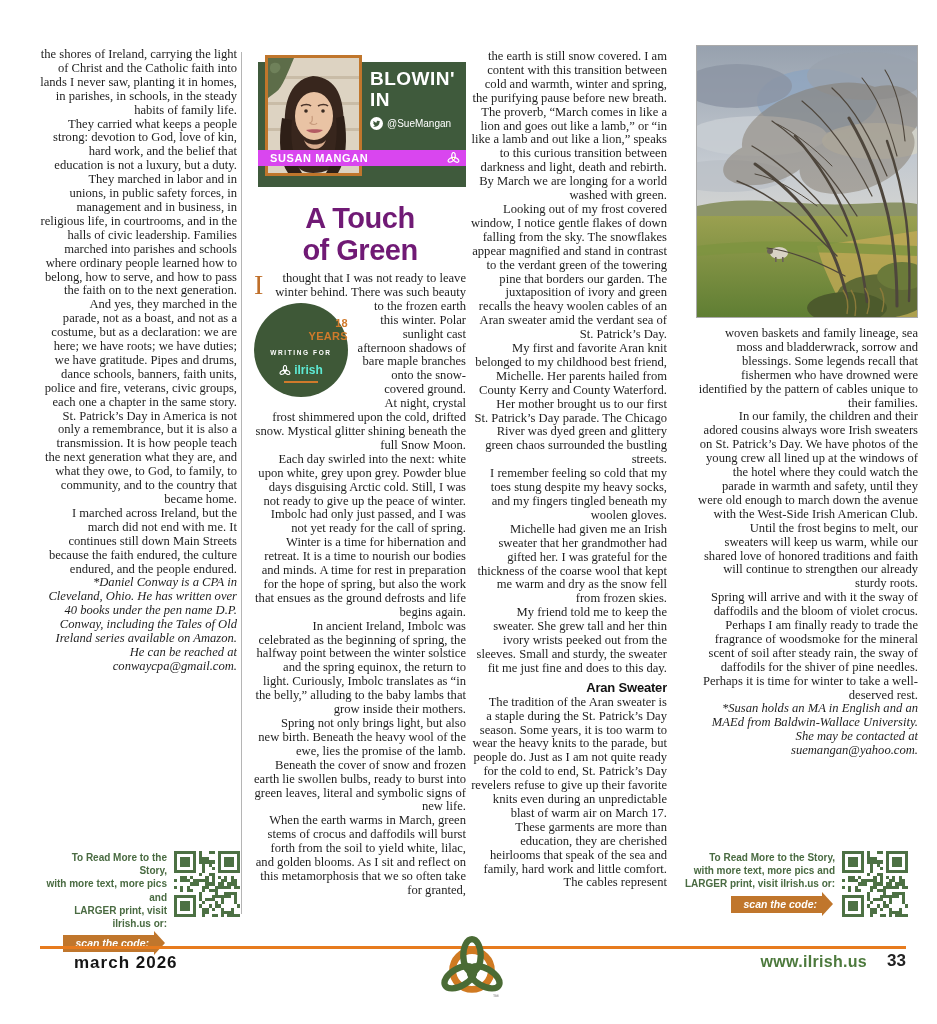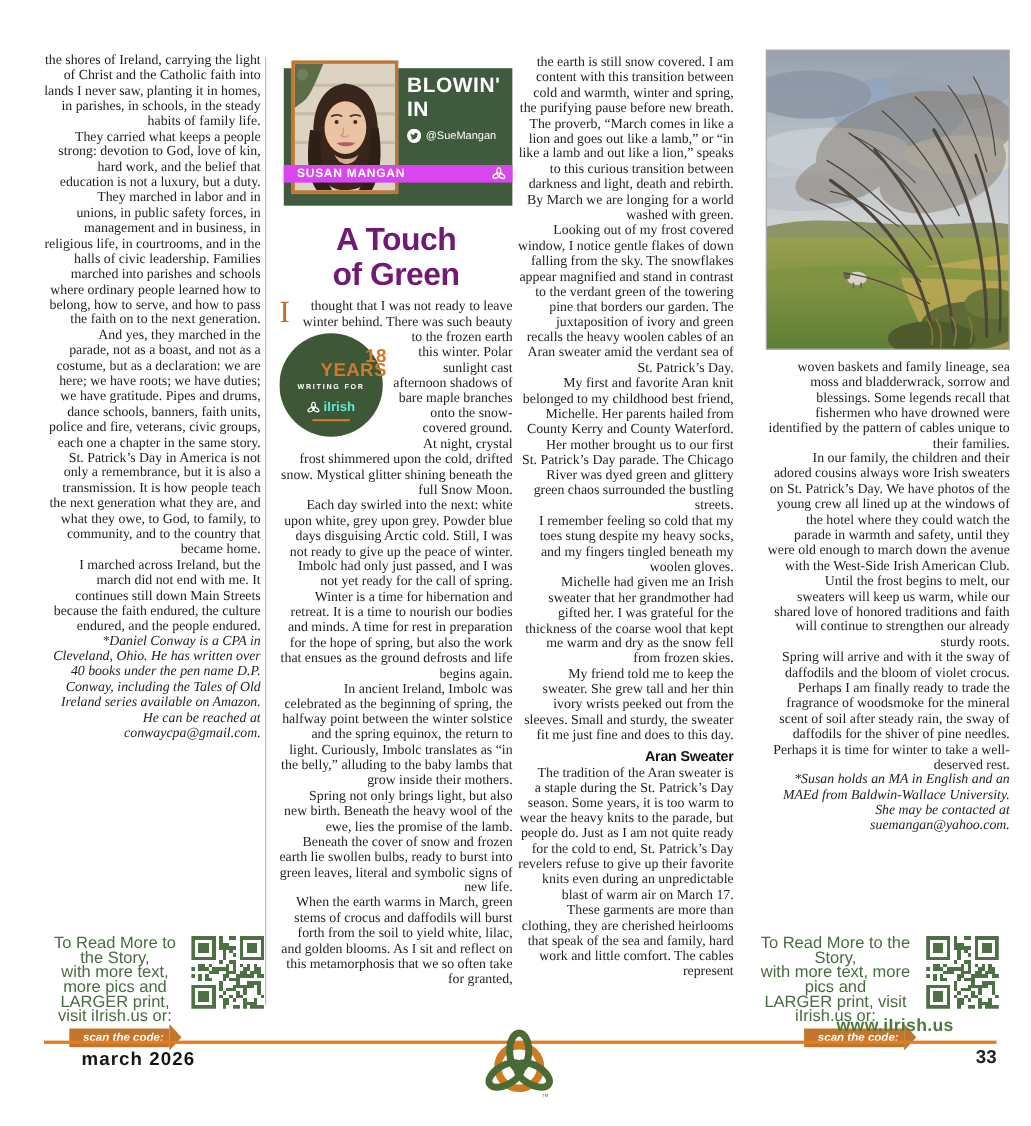--- a/index.html
+++ b/index.html
@@ -52,55 +52,55 @@
   }
 
   
   .dropcap { float:left; color:#bf6f2a; font-size:28px; line-height:23px; padding:1px 3px 0 0; }
   .badge-float { float:left; width:94px; height:94px; margin:3px 7px 2px 0; }
   .badge-circle {
     display:flex; flex-direction:column; align-items:center; justify-content:center;
     width:94px; height:94px; border-radius:50%; background:#3e5837;
     font-family:"Liberation Sans", sans-serif;
   }
-  .badge-years { color:#d07a2b; font-weight:bold; font-size:17px; letter-spacing:0.3px;padding-left:41px; }
+  .badge-years { color:#d07a2b; font-weight:bold; font-size:11px; letter-spacing:0.3px;padding-left:41px; }
   .badge-sub { color:#fff; font-size:6.5px; letter-spacing:1.6px; margin:2px 0 4px 0; font-weight:bold; }
   .badge-brand { display:flex; align-items:center; gap:3px; color:#5eead4; font-weight:bold; font-size:12px; }
   .badge-rule { width:34px; height:2px; background:#d07a2b; margin-top:3px; }
 
   
   .photo-frame { width:222px; height:273px; border:1px solid #aaa; margin-bottom:9px; overflow:hidden; background:#9aa5b0; }
 
   
   .qr-block { position:absolute; display:flex; gap:7px; align-items:flex-start; }
   .qr-left  { left:42px;  top:851px; width:198px; }
   .qr-right { left:684px; top:851px; width:224px; }
   .qr-text { flex:1; text-align:right; font-family:"Liberation Sans", sans-serif; }
-  .qr-line { color:#4a6b42; font-weight:normal; font-size:15px; line-height:13.2px;text-align:center; }
+  .qr-line { color:#4a6b42; font-weight:bold; font-size:10px; line-height:13.2px; }
   .scan-arrow {
     position:relative; display:inline-block; margin-top:5px; margin-right:13px;
     background:#c0762c; color:#fff; font-style:italic; font-weight:bold;
     font-size:10.5px; line-height:15px; padding:1px 5px 1px 12px;
   }
   .scan-arrow::after {
     content:""; position:absolute; right:-11px; top:-4px;
     border-left:11px solid #c0762c; border-top:12.5px solid transparent; border-bottom:12.5px solid transparent;
   }
   .qr-svg { flex:none; }
 
   
   .footer-rule { position:absolute; left:40px; top:946px; width:866px; height:3px; background:#e77b1e; }
   .footer-issue {
     position:absolute; left:74px; top:953px;
     font-family:"Liberation Sans", sans-serif; font-weight:bold; font-size:17px;
     letter-spacing:1px; color:#151515;
   }
   .footer-knot { position:absolute; left:441px; top:935px; }
   .footer-site {
-    position:absolute; right:70px; top:924px;
+    position:absolute; right:70px; top:953px;
     font-family:"Liberation Sans", sans-serif; font-weight:bold; font-size:16px;
     letter-spacing:0.3px; color:#4d7a3d;
   }
   .footer-page {
     position:absolute; right:31px; top:951px;
     font-family:"Liberation Sans", sans-serif; font-weight:bold; font-size:17px; color:#222;
   }
 </style>
 </head>
 <body>
@@ -207,21 +207,21 @@
         <p class="para cont">the earth is still snow covered. I am content with this transition between cold and warmth, winter and spring, the purifying pause before new breath.</p>
         <p class="para">The proverb, “March comes in like a lion and goes out like a lamb,” or “in like a lamb and out like a lion,” speaks to this curious transition between darkness and light, death and rebirth. By March we are longing for a world washed with green.</p>
         <p class="para">Looking out of my frost covered window, I notice gentle flakes of down falling from the sky. The snowflakes appear magnified and stand in contrast to the verdant green of the towering pine that borders our garden. The juxtaposition of ivory and green recalls the heavy woolen cables of an Aran sweater amid the verdant sea of St. Patrick’s Day.</p>
         <p class="para">My first and favorite Aran knit belonged to my childhood best friend, Michelle. Her parents hailed from County Kerry and County Waterford.</p>
         <p class="para">Her mother brought us to our first St. Patrick’s Day parade. The Chicago River was dyed green and glittery green chaos surrounded the bustling streets.</p>
         <p class="para">I remember feeling so cold that my toes stung despite my heavy socks, and my fingers tingled beneath my woolen gloves.</p>
         <p class="para">Michelle had given me an Irish sweater that her grandmother had gifted her. I was grateful for the thickness of the coarse wool that kept me warm and dry as the snow fell from frozen skies.</p>
         <p class="para">My friend told me to keep the sweater. She grew tall and her thin ivory wrists peeked out from the sleeves. Small and sturdy, the sweater fit me just fine and does to this day.</p>
         <p class="para subhead">Aran Sweater</p>
         <p class="para">The tradition of the Aran sweater is a staple during the St. Patrick’s Day season. Some years, it is too warm to wear the heavy knits to the parade, but people do. Just as I am not quite ready for the cold to end, St. Patrick’s Day revelers refuse to give up their favorite knits even during an unpredictable blast of warm air on March 17.</p>
-        <p class="para">These garments are more than clothing, they are cherished heirlooms that speak of the sea and family, hard work and little comfort. The cables represent</p>
+        <p class="para">These garments are more than education, they are cherished heirlooms that speak of the sea and family, hard work and little comfort. The cables represent</p>
       </div>
   </div>
 
   <div class="col col4">
     <div class="photo-frame">
       <svg width="220" height="271" viewBox="0 0 220 271">
         <defs>
           <linearGradient id="sky" x1="0" y1="0" x2="0" y2="1">
             <stop offset="0" stop-color="#97a1ae"></stop>
             <stop offset="0.6" stop-color="#c3c9d0"></stop>

